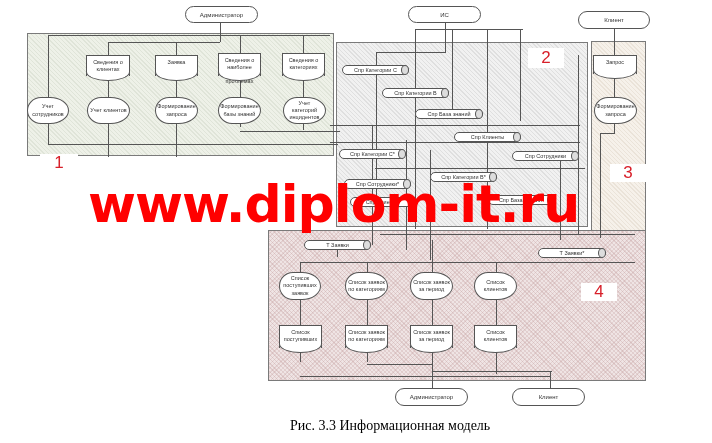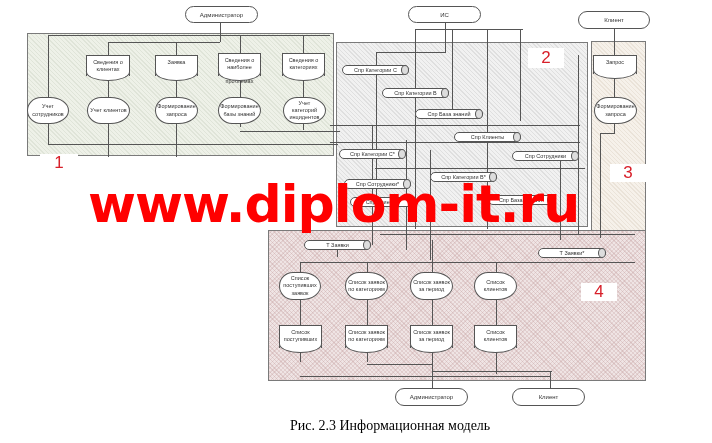--- a/index.html
+++ b/index.html
@@ -119,13 +119,13 @@
 
 <div class="abs doc" style="left:279px;top:325px;width:43px;height:23px;">Список поступивших заявок</div>
 <div class="abs doc" style="left:345px;top:325px;width:43px;height:23px;">Список заявок по категориям</div>
 <div class="abs doc" style="left:410px;top:325px;width:43px;height:23px;">Список заявок за период</div>
 <div class="abs doc" style="left:474px;top:325px;width:43px;height:23px;">Список клиентов</div>
 
 <div class="abs num" style="left:581px;top:283px;width:36px;height:18px;">4</div>
 
 <div class="abs watermark" style="left:88px;top:178px;">www.diplom-it.ru</div>
 
-<div class="abs caption" style="left:290px;top:418px;">Рис. 2.3 Информационная модель</div>
+<div class="abs caption" style="left:290px;top:418px;">Рис. 3.3 Информационная модель</div>
 
 </body></html>

